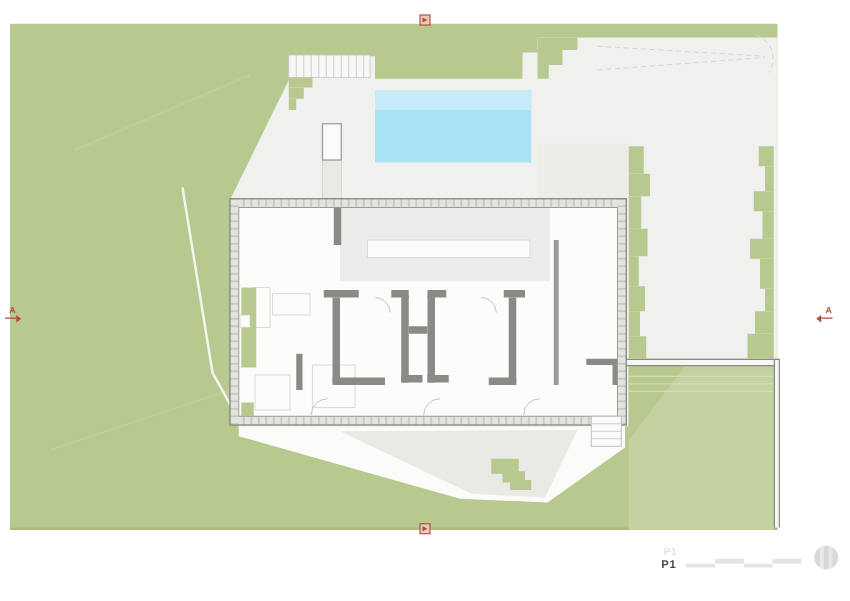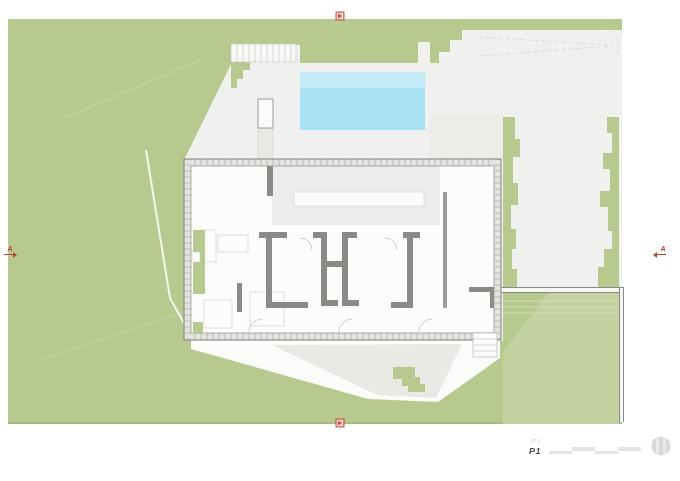--- a/index.html
+++ b/index.html
@@ -1,16 +1,16 @@
 <!DOCTYPE html>
 <html style="--c-lawn: #b7c98f; --c-lawn_dark: #a9bb80; --c-lawn_light: #c4d1a1; --c-paving: #f0f0ee; --c-paving_shade: #e9e9e6; --c-paving_bright: #fbfbfa; --c-pool: #a9e1f5; --c-pool_shallow: #c6ebf8; --c-wall: #8a8a87; --c-floor: #fcfcfb; --c-interior_shade: #ececea; --c-marker_red: #b5493d; --c-scalebar: #e4e4e2; --c-compass_gray: #d8d8d6; --c-text_dark: #4a4a48; --c-text_ghost: #d6d6d4;"><head>
 <meta charset="utf-8">
 <style>
   html,body{margin:0;padding:0;background:#ffffff;font-family:"Liberation Sans",sans-serif;}
-  .canvas{position:relative;width:680px;height:481px;background:#fff;overflow:hidden;font-style:italic;}
+  .canvas{position:relative;width:680px;height:481px;background:#fff;overflow:hidden;}
   .canvas svg{position:absolute;left:0;top:0;}
 
   
   .f-lawn{fill:var(--c-lawn);}
   .f-lawndark{fill:var(--c-lawn_dark);}
   .f-lawnlight{fill:var(--c-lawn_light);}
   .f-pave{fill:var(--c-paving);}
   .f-pavesh{fill:var(--c-paving_shade);}
   .f-bright{fill:var(--c-paving_bright);}
   .f-pool{fill:var(--c-pool);}

